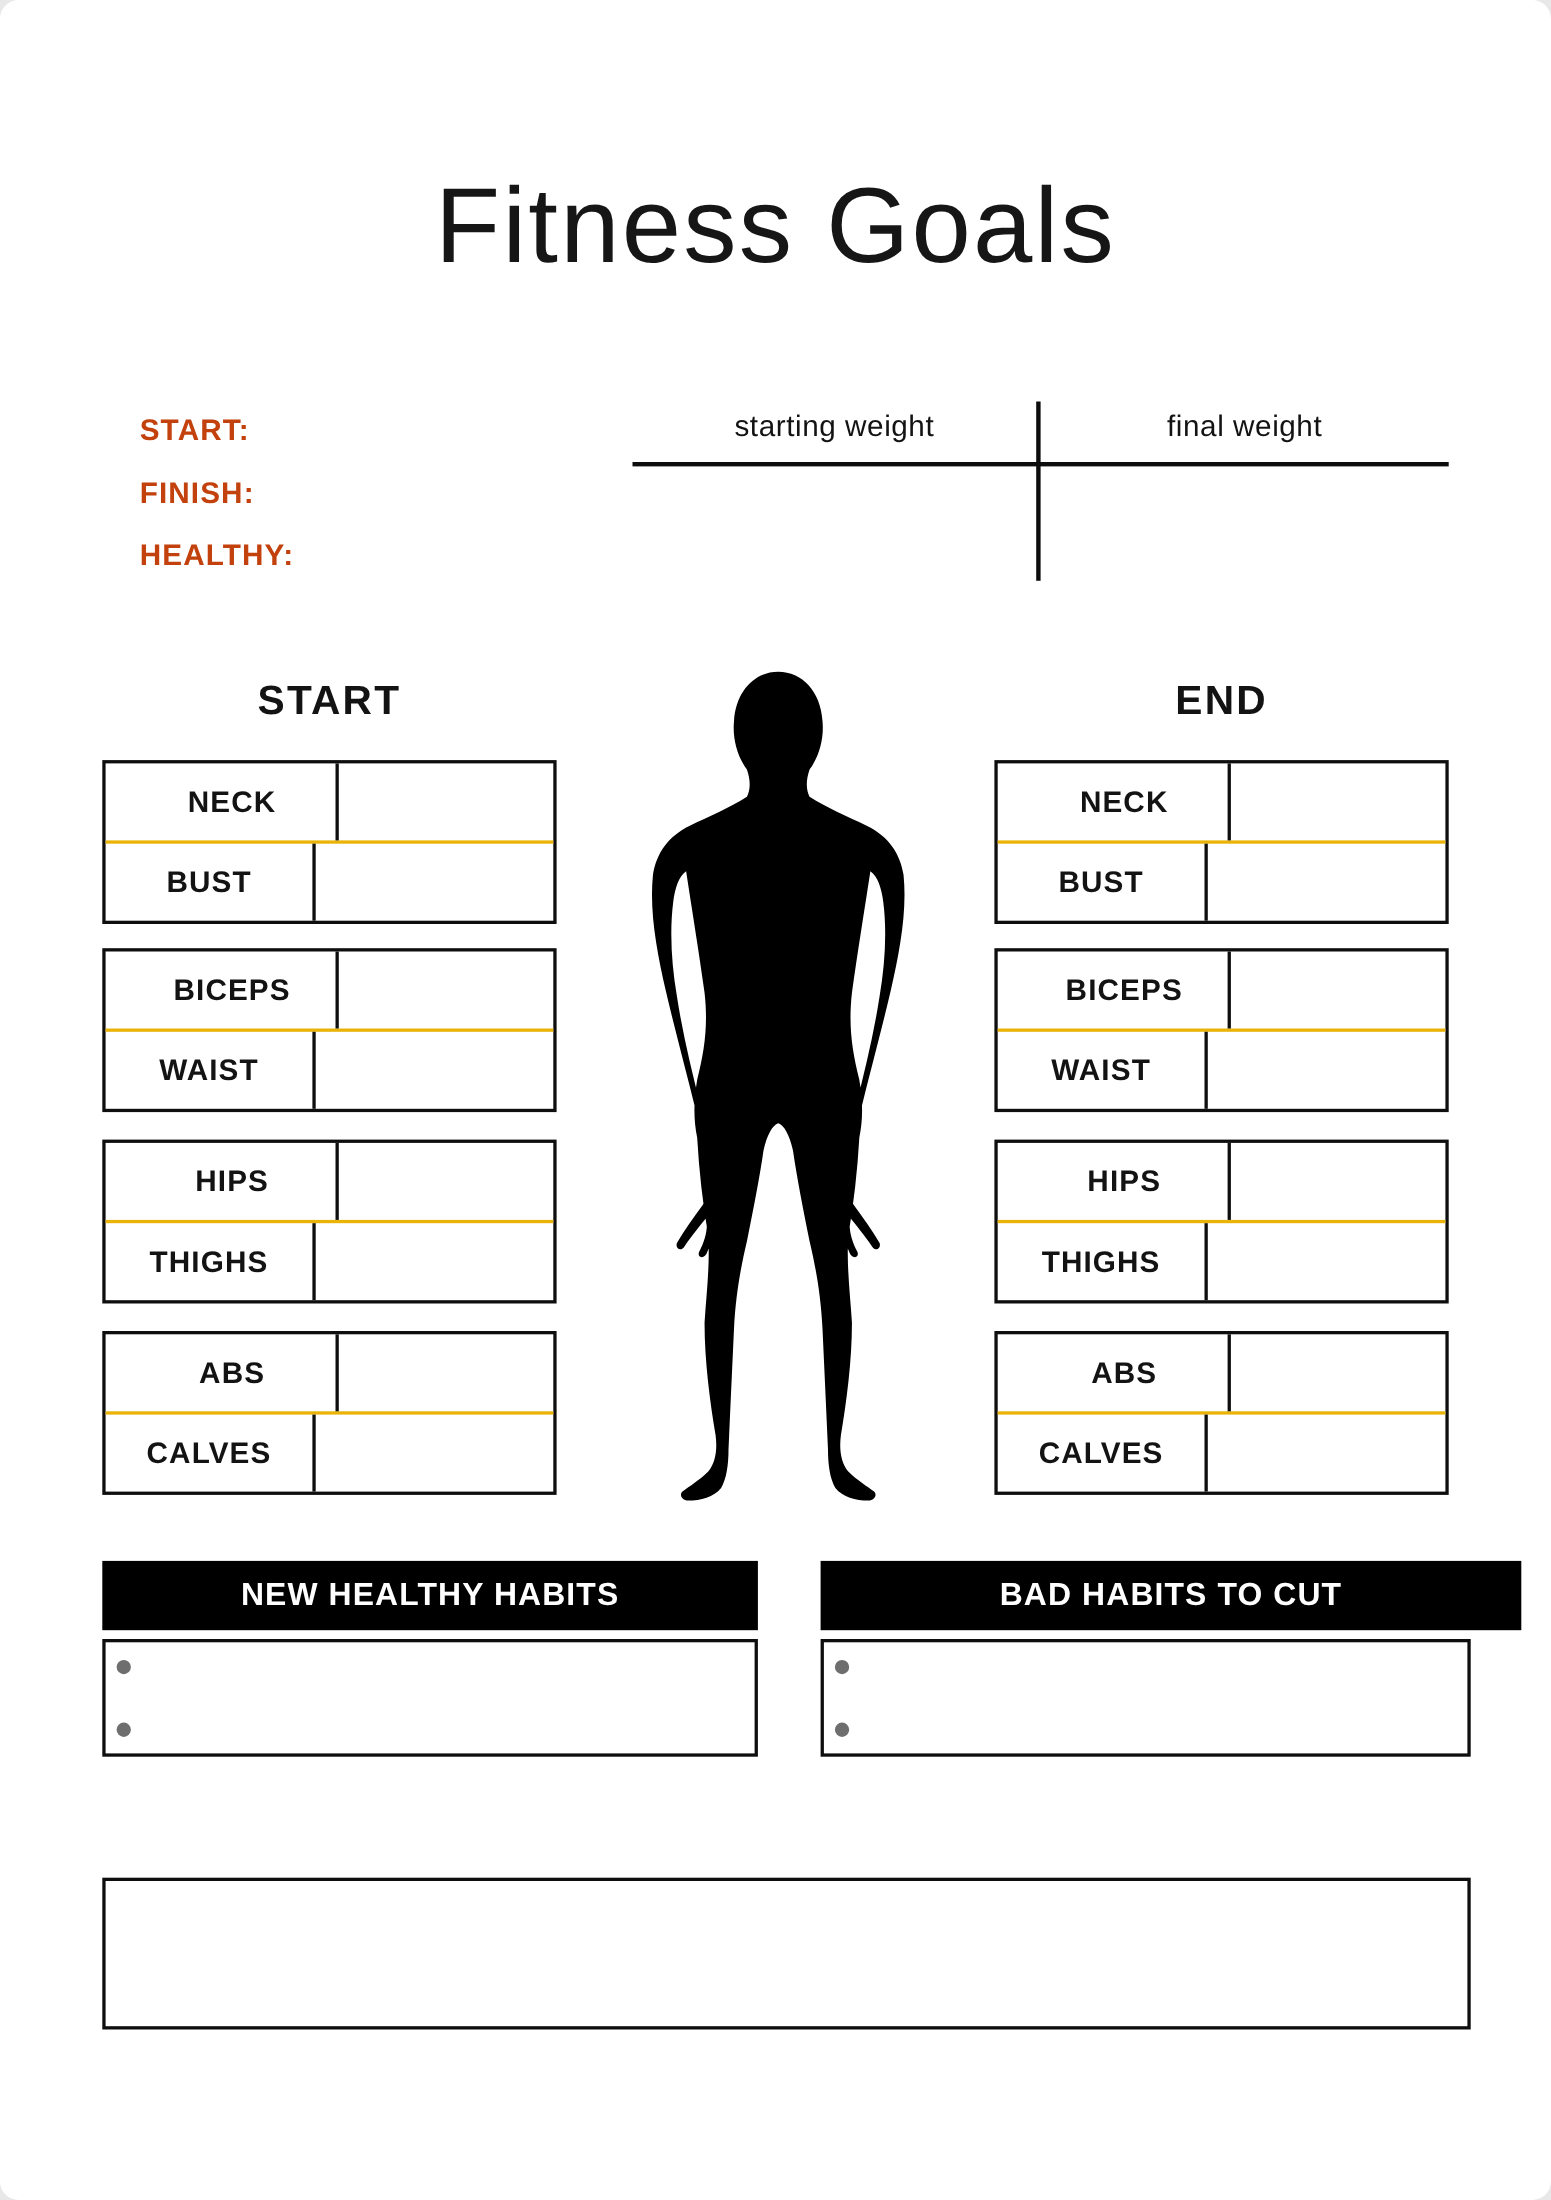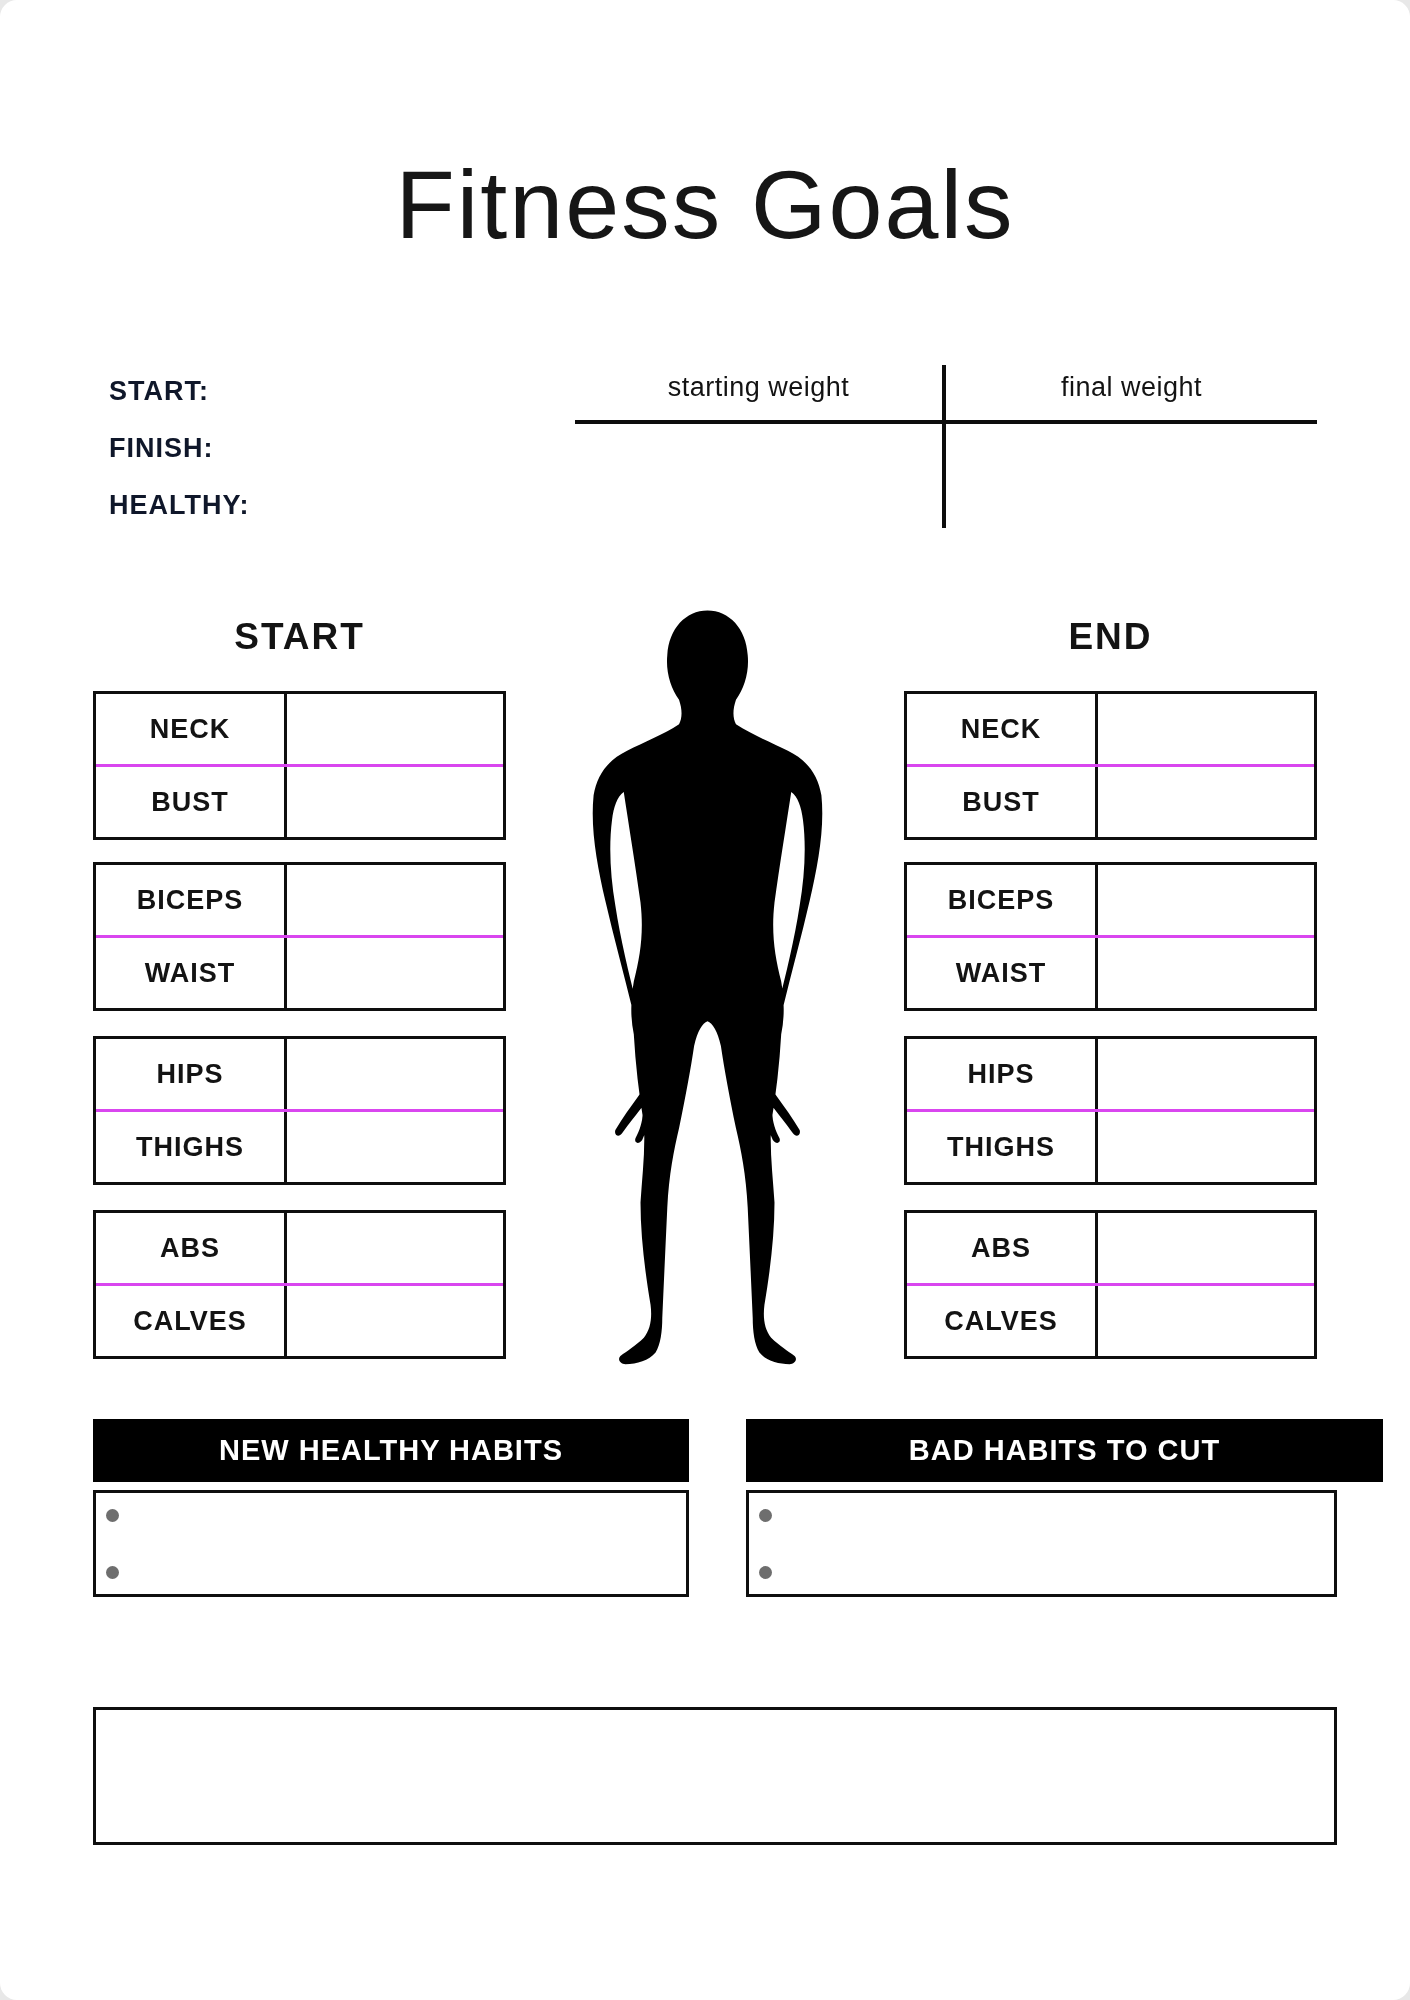--- a/index.html
+++ b/index.html
@@ -21,25 +21,25 @@
     text-align:center;
     font-size:97px;
     font-weight:300;
     letter-spacing:2px;
     color:#161616;
     line-height:1.1;
   }
 
   
   .info-label{
-    left:109px;
+    left:127px;
     font-size:27px;
     font-weight:700;
     letter-spacing:1px;
-    color:#0f172a;
+    color:#c2410c;
   }
   .wt-col-label{
     top:372px;
     font-size:27px;
     font-weight:500;
     letter-spacing:.5px;
     text-align:center;
     color:#131313;
   }
   .wt-hline{top:420px;left:575px;width:742px;height:4px;background:#0d0d0d;}
@@ -57,21 +57,21 @@
   }
 
   
   .mtable{
     width:413px;height:149px;
     border:3px solid #0e0e0e;
     box-sizing:border-box;
     background:#fff;
   }
   .mrow{display:flex;height:70px;}
-  .mrow.first{border-bottom:3px solid #d946ef;}
+  .mrow.first{border-bottom:3px solid #eab308;padding-left:21px;}
   .mlabel{
     width:191px;
     border-right:3px solid #0e0e0e;
     display:flex;align-items:center;justify-content:center;
     font-size:27px;font-weight:700;letter-spacing:1px;color:#131313;
     box-sizing:border-box;
   }
   .mvalue{flex:1;}
 
   

